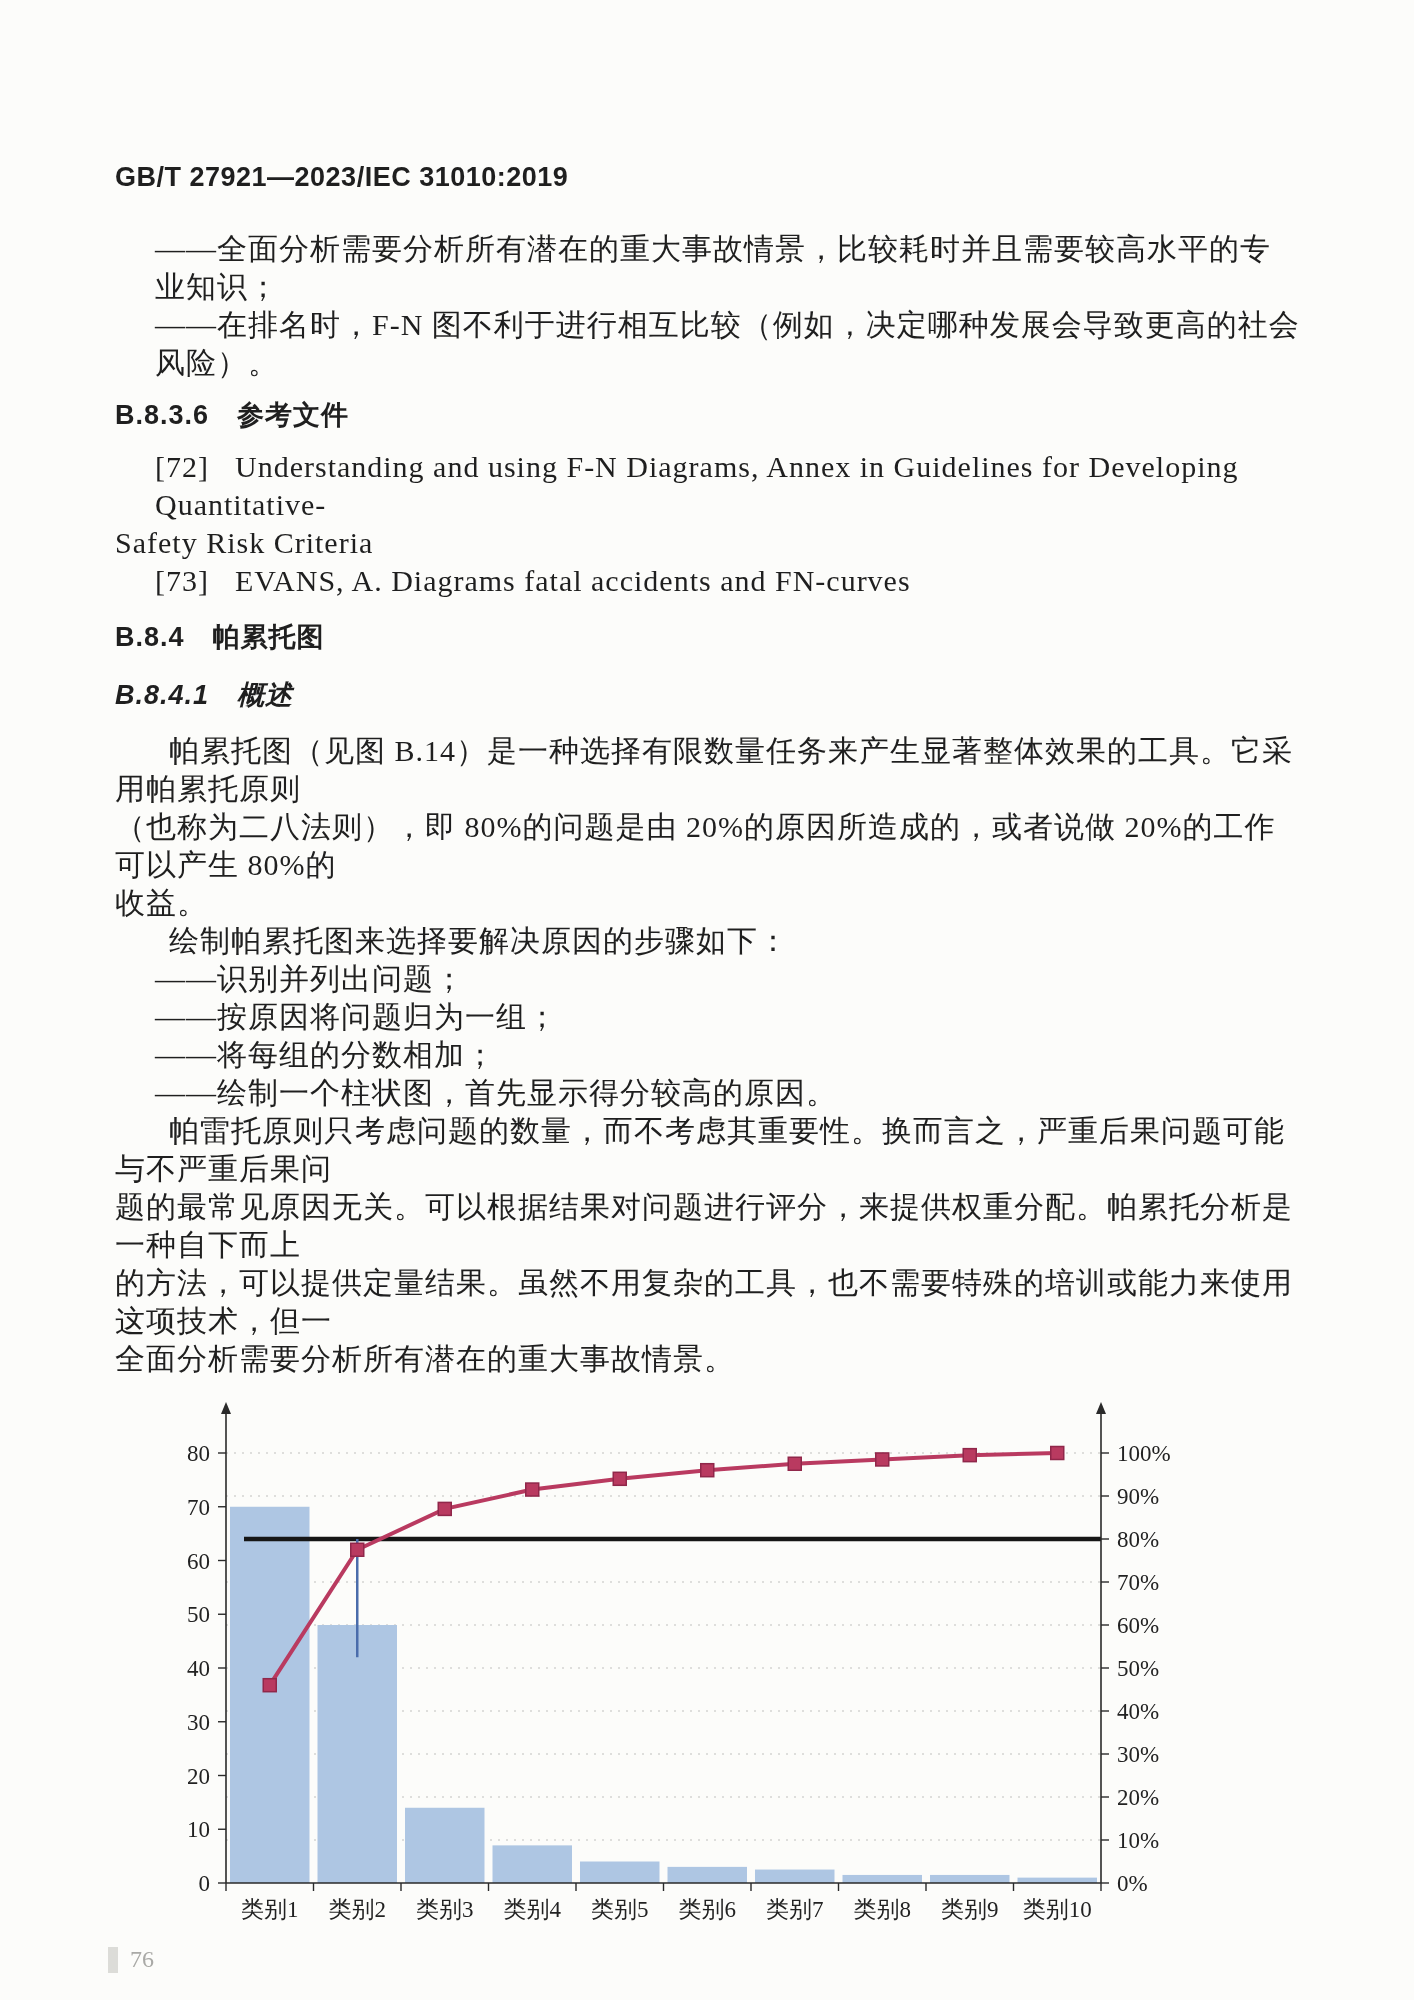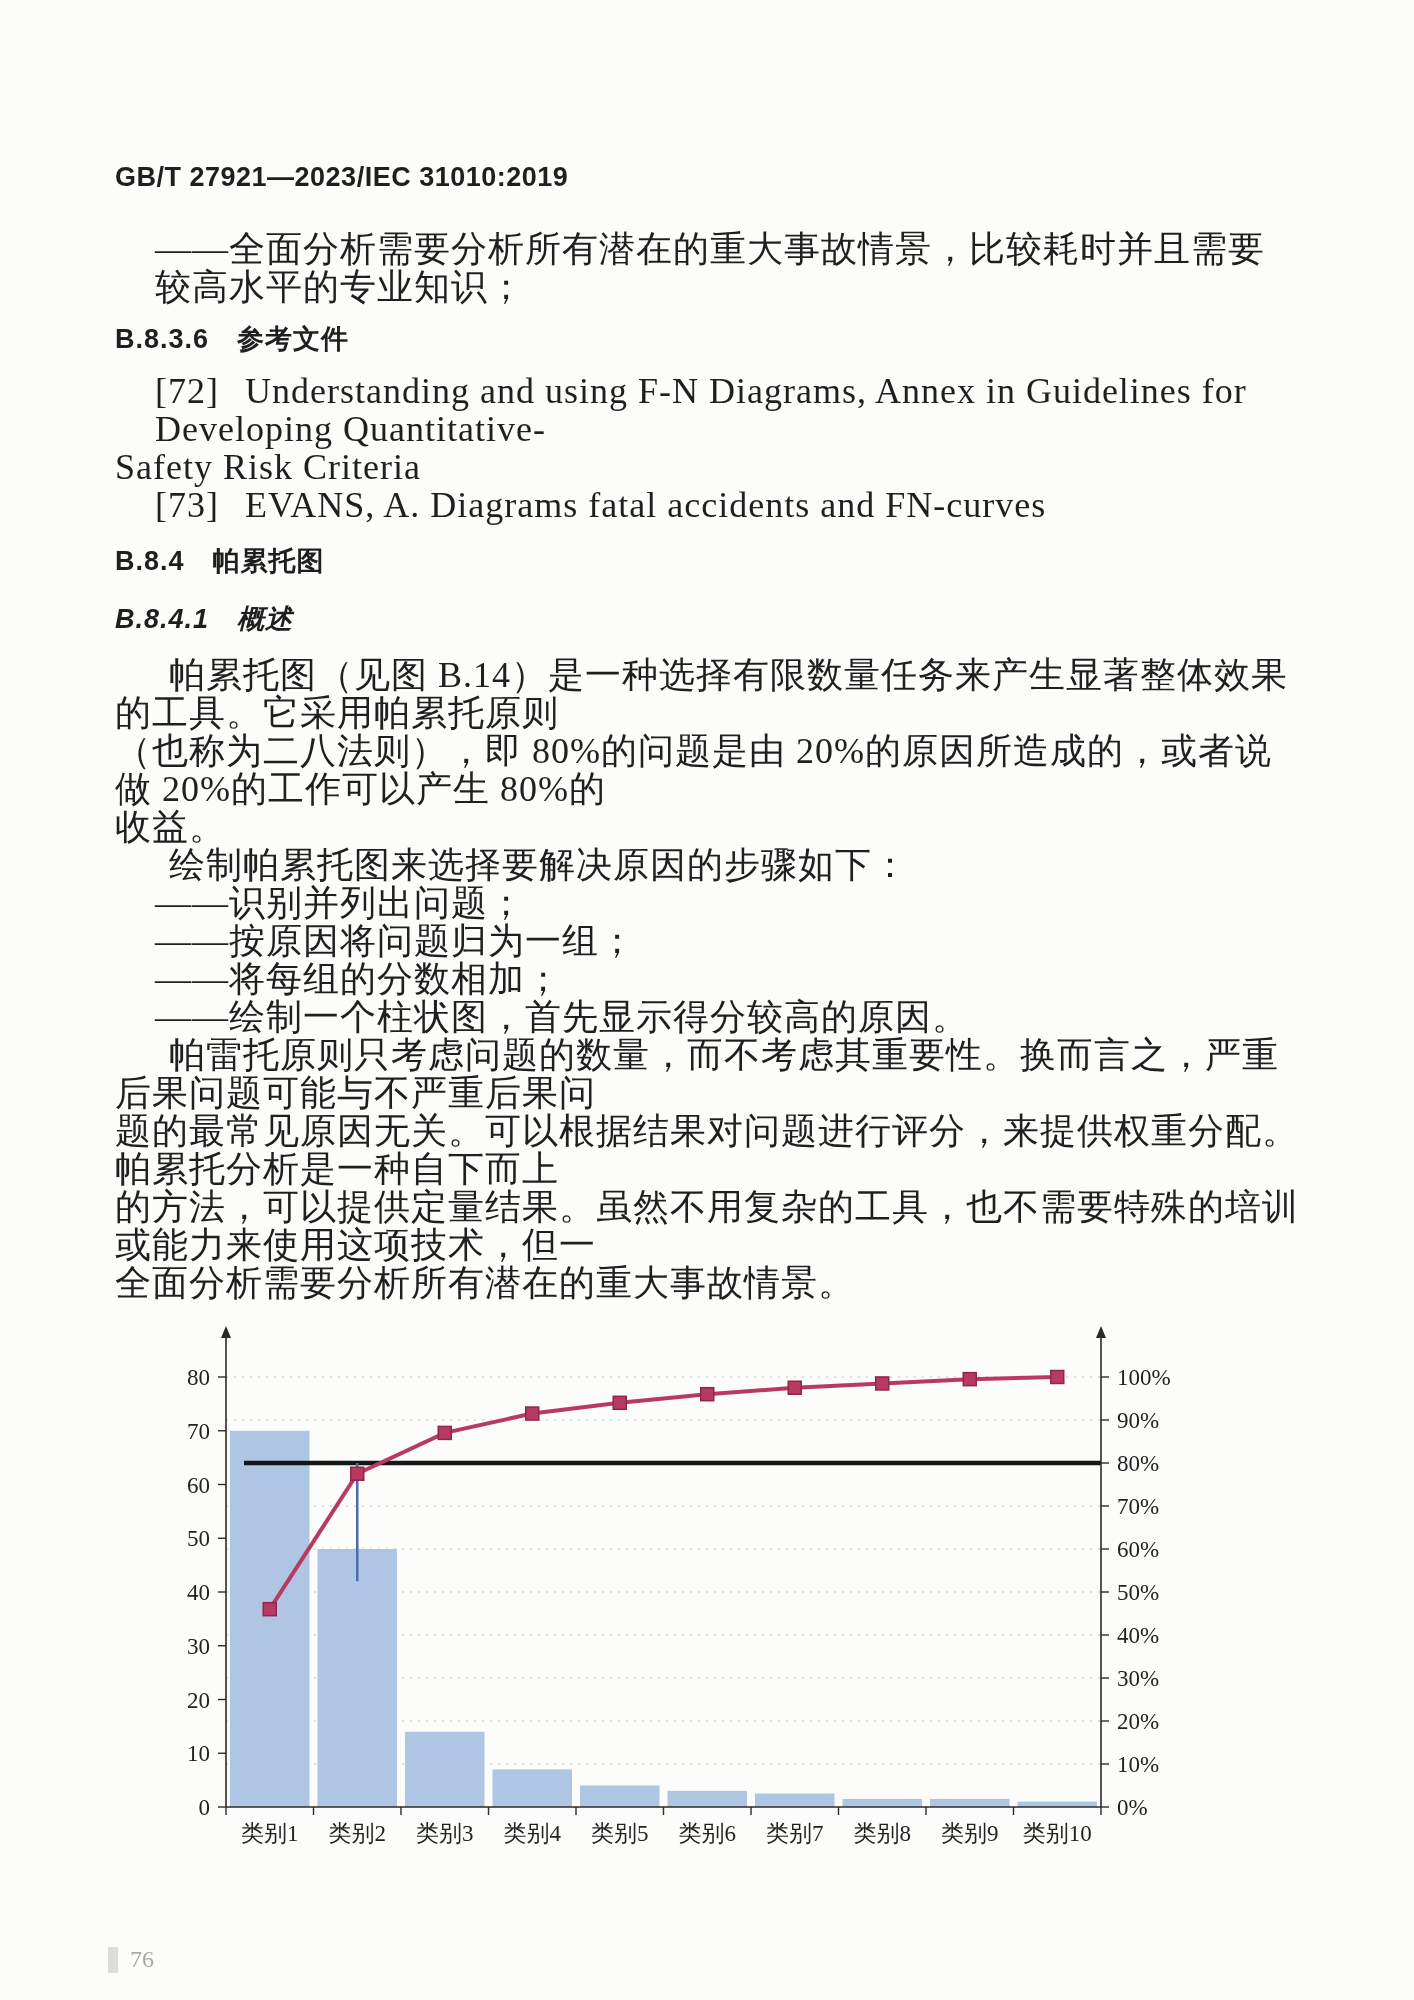--- a/index.html
+++ b/index.html
@@ -11,21 +11,21 @@
     background:#fcfcfa;
     overflow:hidden;
     font-family:"Liberation Serif","DejaVu Serif",serif;
     color:#1f1f1f;
   }
   .content{position:absolute;left:115px;top:160px;width:1186px;}
   .doc-header{
     font-family:"Liberation Sans","DejaVu Sans",sans-serif;
     font-weight:700;font-size:27px;line-height:34px;letter-spacing:.5px;
   }
-  .line{font-size:36px;line-height:38px;letter-spacing:1px;}
+  .line{font-size:30px;line-height:38px;letter-spacing:1px;}
   .bullet{padding-left:40px;}
   .indent{text-indent:54px;}
   .block-limitations{margin-top:36px;}
   .heading{
     font-family:"Liberation Sans","DejaVu Sans",sans-serif;
     font-weight:700;font-size:27px;line-height:38px;letter-spacing:1px;
   }
   .h-836{margin-top:14px;}
   .block-refs{margin-top:14px;}
   .ref-first{padding-left:40px;}
@@ -49,20 +49,21 @@
 </head>
 <body>
 
 <div class="page">
   <div class="content">
 
     <div class="doc-header">GB/T 27921—2023/IEC 31010:2019</div>
 
     <div class="block-limitations">
       <div class="line bullet">——全面分析需要分析所有潜在的重大事故情景，比较耗时并且需要较高水平的专业知识；</div>
+      <div class="line bullet">——在排名时，F-N 图不利于进行相互比较（例如，决定哪种发展会导致更高的社会风险）。</div>
     </div>
 
     <div class="heading h-836">
       <span class="h-num">B.8.3.6</span><span>参考文件</span>
     </div>
 
     <div class="block-refs">
       <div class="line ref-first">
         <span class="ref-label">[72]</span><span>Understanding and using F-N Diagrams, Annex in Guidelines for Developing Quantitative-</span>
       </div>

